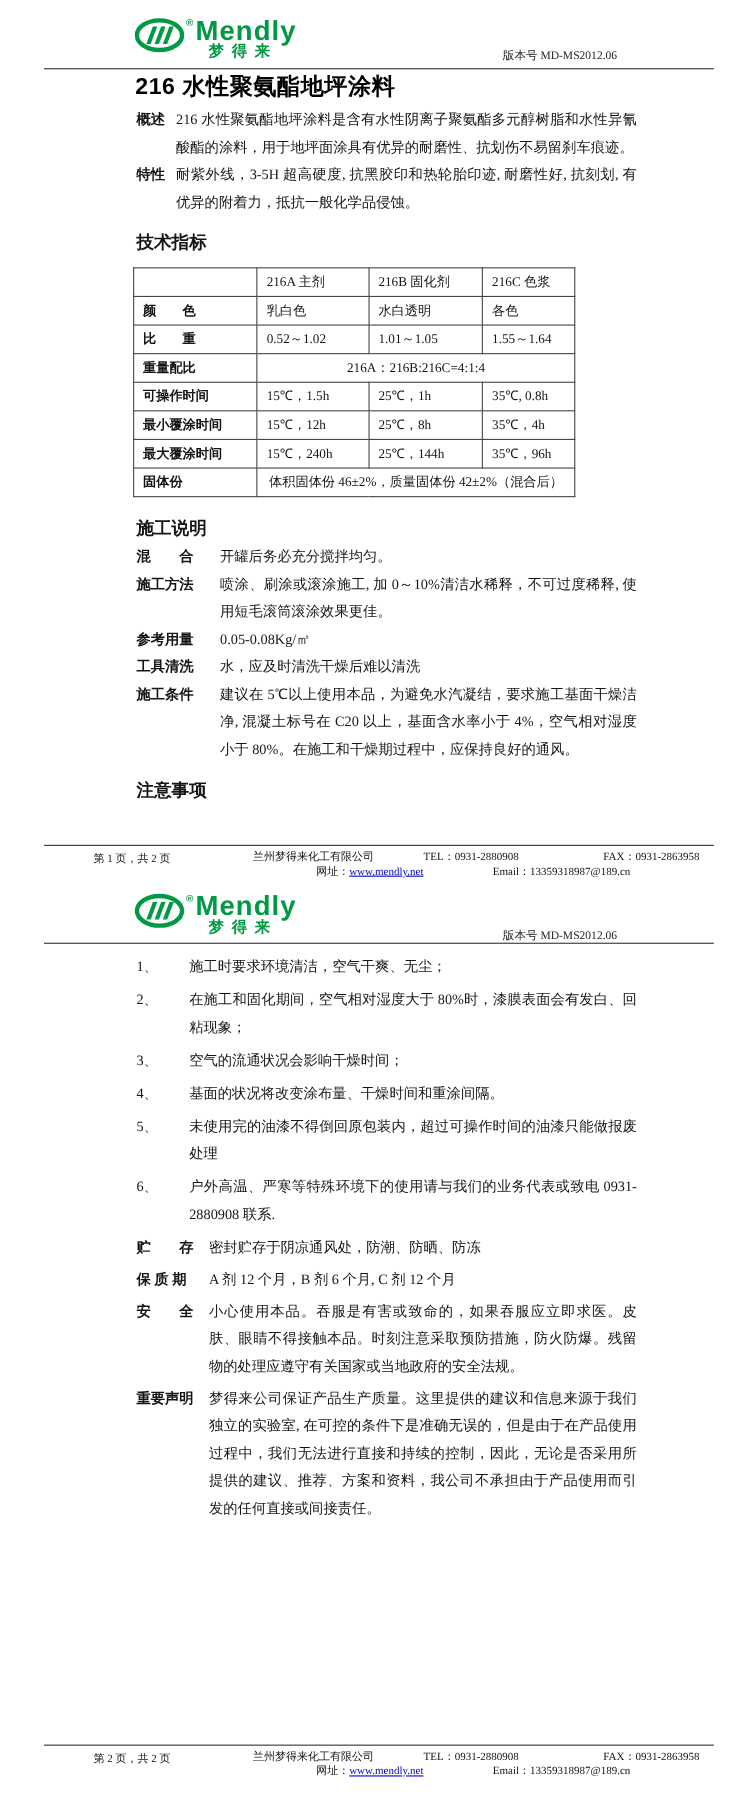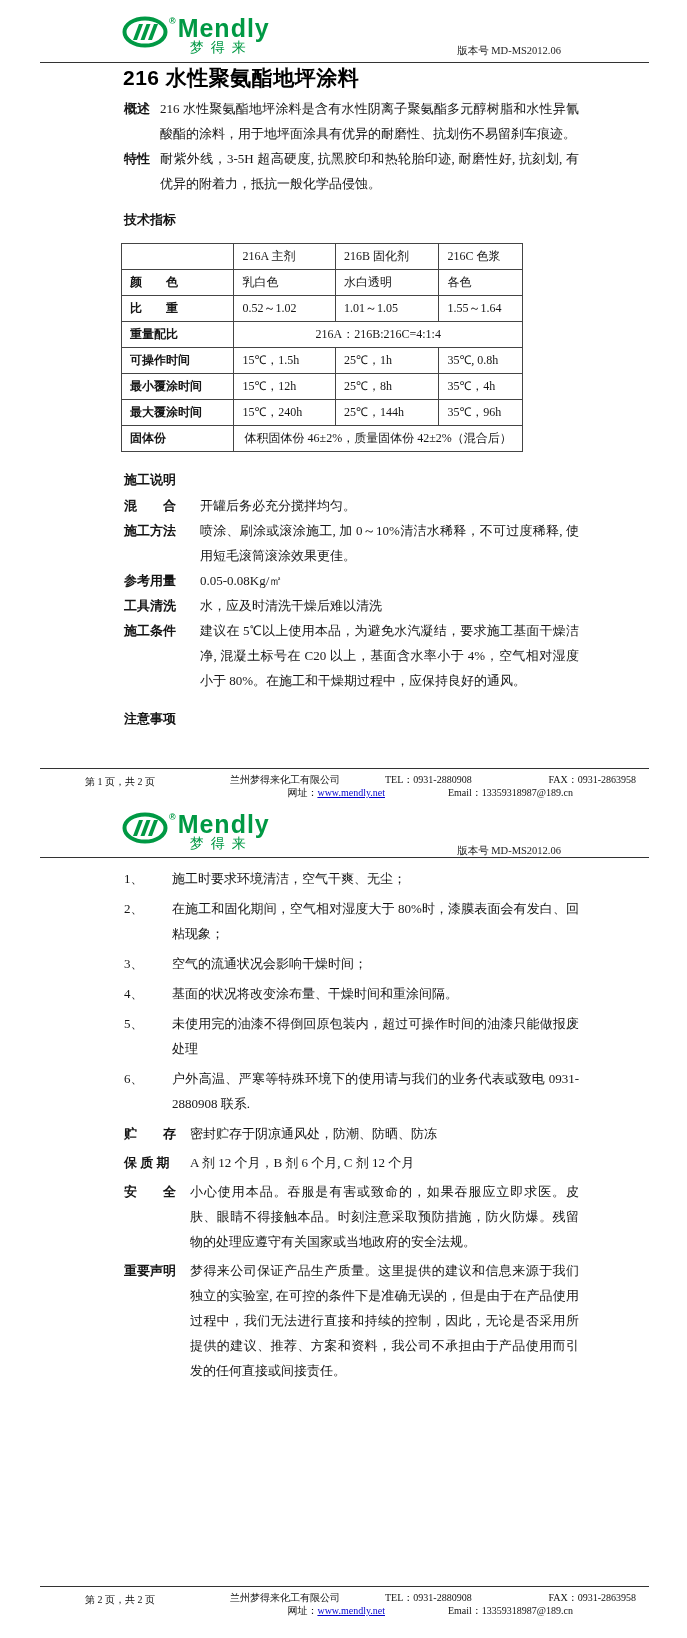--- a/index.html
+++ b/index.html
@@ -12,38 +12,38 @@
   #p2{top:788px;height:850px;}
 
   
   .logo{position:absolute;left:122px;display:flex;align-items:flex-start;}
   #p1 .logo{top:16px}
   #p2 .logo{top:24px}
   .logo svg{display:block;}
   .reg{color:#009944;font-size:9px;font-weight:bold;margin:0 2px 0 1px;font-family:"Liberation Sans",sans-serif;}
   .logo-words{margin-top:1px;}
   .brand-word{color:#009944;font-family:"Liberation Sans",sans-serif;font-weight:bold;font-size:25px;line-height:22px;letter-spacing:1px;}
-  .brand-cn{color:#009944;font-weight:normal;font-size:14px;letter-spacing:7px;margin-left:12px;line-height:17px;}
+  .brand-cn{color:#009944;font-weight:bold;font-size:14px;letter-spacing:7px;margin-left:12px;line-height:17px;}
   .version{position:absolute;right:126px;font-size:10.5px;color:#222;}
   #p1 .version{top:44px}
   #p2 .version{top:56px}
   .hrule{position:absolute;left:40px;right:38px;border-top:1.3px solid #333;}
   #p1 .hrule{top:62px}
   #p2 .hrule{top:69px}
 
   .title{position:absolute;top:64px;left:123px;font-family:"Liberation Sans",sans-serif;font-weight:bold;font-size:21px;letter-spacing:.5px;color:#000;}
 
   .content{position:absolute;left:124px;right:108px;font-size:13px;line-height:25px;}
   #p1 .content{top:96px}
   #p2 .content{top:78px}
 
   .row{display:flex;}
   .lbl2{flex:0 0 36px;font-weight:bold;}
   .rtext{flex:1;text-align:justify;}
-  .h{font-weight:bold;font-size:13px;font-family:Liberation Mono, monospace;}
+  .h{font-weight:bold;font-size:16px;}
   .mt12{margin-top:12px}.mt16{margin-top:16px}.mt14{margin-top:14px}
 
   table.tech{border-collapse:collapse;margin:10px 0 0 -3px;width:402px;font-size:12px;line-height:21px;}
   table.tech td{border:1px solid #444;padding:1px 8px;height:23px;vertical-align:middle;}
   table.tech td.tl{font-weight:bold;width:102px;}
   table.tech td.c1{width:90px}
   table.tech td.c2{width:92px}
   table.tech td.c3{width:70px}
   table.tech td.sp{text-align:center;}
 

